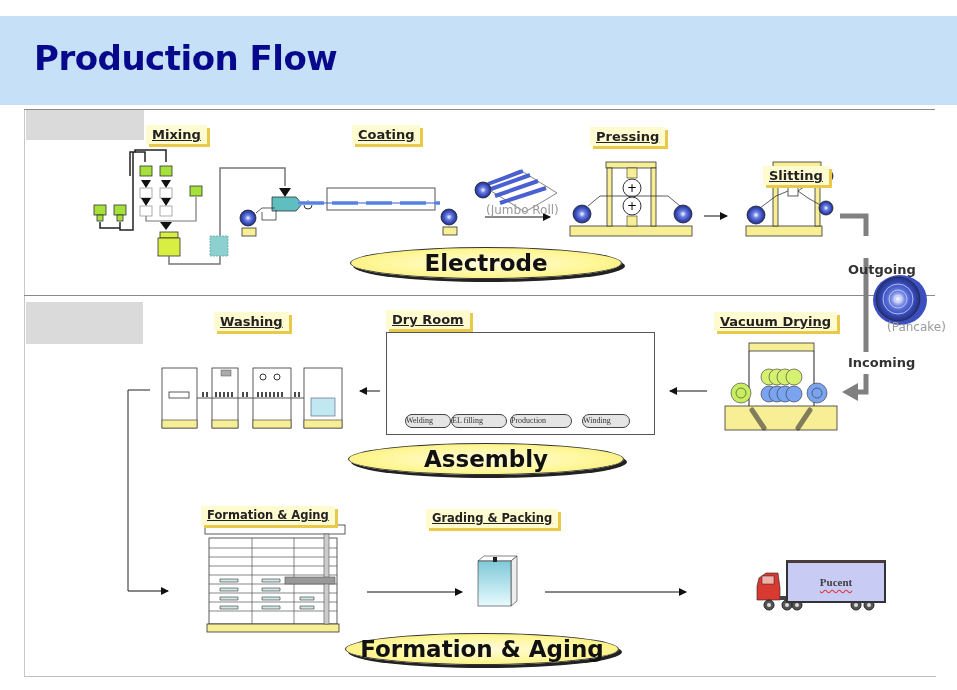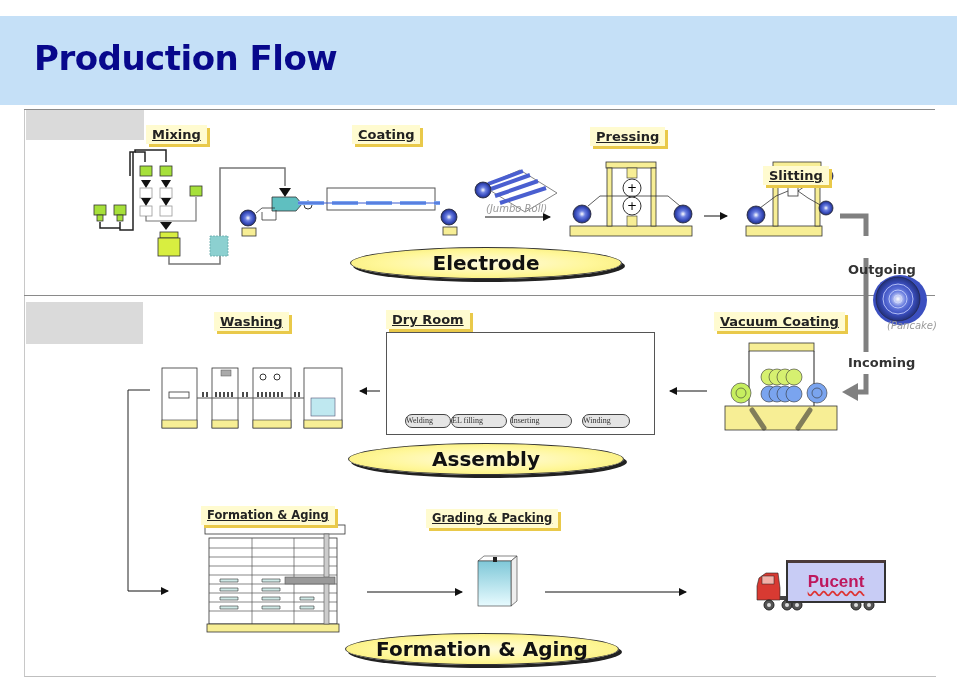--- a/index.html
+++ b/index.html
@@ -5,28 +5,28 @@
   html, body { margin:0; padding:0; }
   body { width:957px; height:690px; background:#ffffff; position:relative; overflow:hidden; font-family:"DejaVu Sans", sans-serif; }
   .header { position:absolute; left:0; top:16px; width:957px; height:89px; background:#c5e0f7; }
   .title { position:absolute; left:34px; top:22px; font-family:"DejaVu Sans", sans-serif; font-weight:bold; font-size:34px; color:#08088c; letter-spacing:-0.5px; }
   .frame { position:absolute; left:24px; top:109px; width:911px; height:567px; border-left:1px solid #c8c8c8; border-bottom:1px solid #bfbfbf; }
   .topline { position:absolute; left:24px; top:109px; width:911px; height:1px; background:#8a8a8a; }
   .midline { position:absolute; left:24px; top:295px; width:911px; height:1px; background:#8a8a8a; }
   .graybox { position:absolute; background:#dadada; }
   .label { position:absolute; background:#fffbd0; box-shadow:3px 3px 0 #e9c94a; padding:1px 6px; font-family:"DejaVu Sans", sans-serif; font-weight:bold; font-size:13px; color:#222; white-space:nowrap; line-height:17px;text-decoration:underline; }
   .label.sm { font-size:11.5px; font-weight:bold; }
-  .ellipse { position:absolute; border-radius:50%; background:radial-gradient(ellipse at center, #fffbe0 0%, #fff79a 55%, #f6e96a 100%); border:1px solid #333; box-shadow:3px 3px 0 #222; display:flex; align-items:center; justify-content:center; font-family:"DejaVu Sans", sans-serif; font-size:20px; font-weight:bold; color:#111; }
+  .ellipse { position:absolute; border-radius:50%; background:radial-gradient(ellipse at center, #fffbe0 0%, #fff79a 55%, #f6e96a 100%); border:1px solid #333; box-shadow:3px 3px 0 #222; display:flex; align-items:center; justify-content:center; font-family:"DejaVu Sans", sans-serif; font-size:23px; font-weight:bold; color:#111; }
   .txt { position:absolute; font-family:"DejaVu Sans", sans-serif; font-weight:bold; font-size:13px; color:#333; white-space:nowrap; }
-  .tiny { position:absolute; font-family:"DejaVu Sans", sans-serif; font-size:10px; color:#999; white-space:nowrap;font-style:italic; }
+  .tiny { position:absolute; font-family:"DejaVu Sans", sans-serif; font-size:12px; color:#999; white-space:nowrap; }
   .pill { position:absolute; border:1px solid #444; border-radius:9px; font-family:Liberation Serif, serif; font-size:8px; color:#333; line-height:12px; height:12px; background:#e5e5e5; }
   svg { position:absolute; left:0; top:0; }
   .dryroom { position:absolute; left:386px; top:332px; width:267px; height:101px; border:1px solid #555; background:#fff; }
   .truckbox { position:absolute; left:786px; top:560px; width:96px; height:38px; background:#c8ccf5; border:2px solid #333; border-top:3px solid #4a3a3a; display:flex; align-items:center; justify-content:center; }
-  .truckbox span { font-family:Liberation Sans, sans-serif; font-weight:bold; font-size:17px; color:#be185d; text-decoration:underline wavy #d33; text-underline-offset:3px; }
+  .truckbox span { font-family:Liberation Serif, serif; font-weight:bold; font-size:11px; color:#404040; text-decoration:underline wavy #d33; text-underline-offset:3px; }
 </style>
 </head>
 <body>
 
 <div class="header">
   <div class="title">Production Flow</div>
 </div>
 
 <div class="frame"></div>
 <div class="topline"></div>
@@ -236,26 +236,26 @@
 <div class="label" style="left:352px;top:125px;">Coating</div>
 <div class="label" style="left:590px;top:127px;">Pressing</div>
 <div class="label" style="left:763px;top:126px;margin-top:40px;">Slitting</div>
 <div class="tiny" style="left:486px;top:203px;">(Jumbo Roll)</div>
 <div class="ellipse" style="left:350px;top:247px;width:270px;height:30px;">Electrode</div>
 
 <div class="txt" style="left:848px;top:238px;margin-top:24px;">Outgoing</div>
 <div class="txt" style="left:848px;top:355px;">Incoming</div>
 <div class="tiny" style="left:871px;top:320px;padding-left:16px;">(Pancake)</div>
 
-<div class="label" style="left:714px;top:312px;">Vacuum Coating</div>
+<div class="label" style="left:714px;top:312px;">Vacuum Drying</div>
 <div class="dryroom"></div>
 <div class="label" style="left:386px;top:310px;">Dry Room</div>
 <div class="pill" style="left:405px;top:414px;width:44px;">Welding</div>
 <div class="pill" style="left:451px;top:414px;width:54px;">EL filling</div>
-<div class="pill" style="left:510px;top:414px;width:60px;">Inserting</div>
+<div class="pill" style="left:510px;top:414px;width:60px;">Production</div>
 <div class="pill" style="left:582px;top:414px;width:46px;">Winding</div>
 <div class="label" style="left:214px;top:312px;">Washing</div>
 <div class="ellipse" style="left:348px;top:443px;width:274px;height:30px;">Assembly</div>
 
 <div class="label sm" style="left:201px;top:506px;">Formation &amp; Aging</div>
 <div class="label sm" style="left:426px;top:509px;">Grading &amp; Packing</div>
 <div class="truckbox">
     <span>Pucent</span>
   </div>
 <div class="ellipse" style="left:345px;top:633px;width:272px;height:30px;">Formation &amp; Aging</div>

